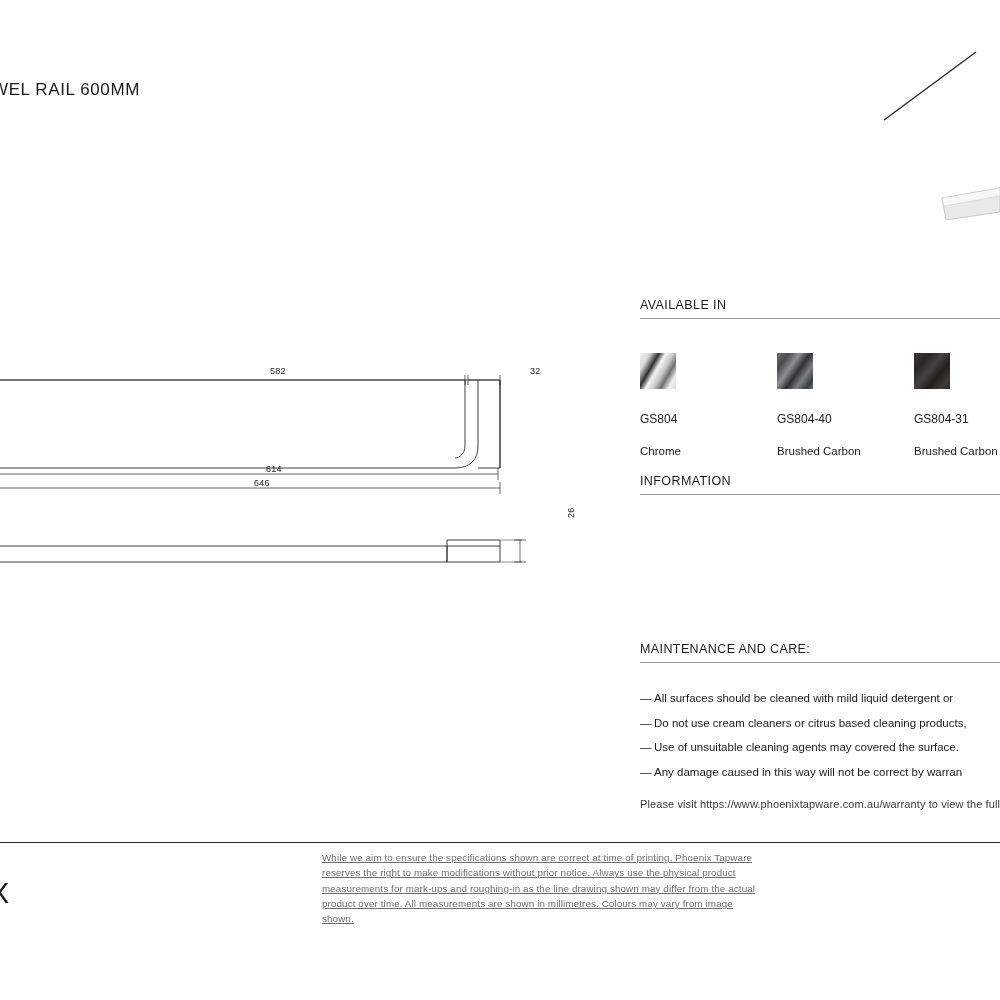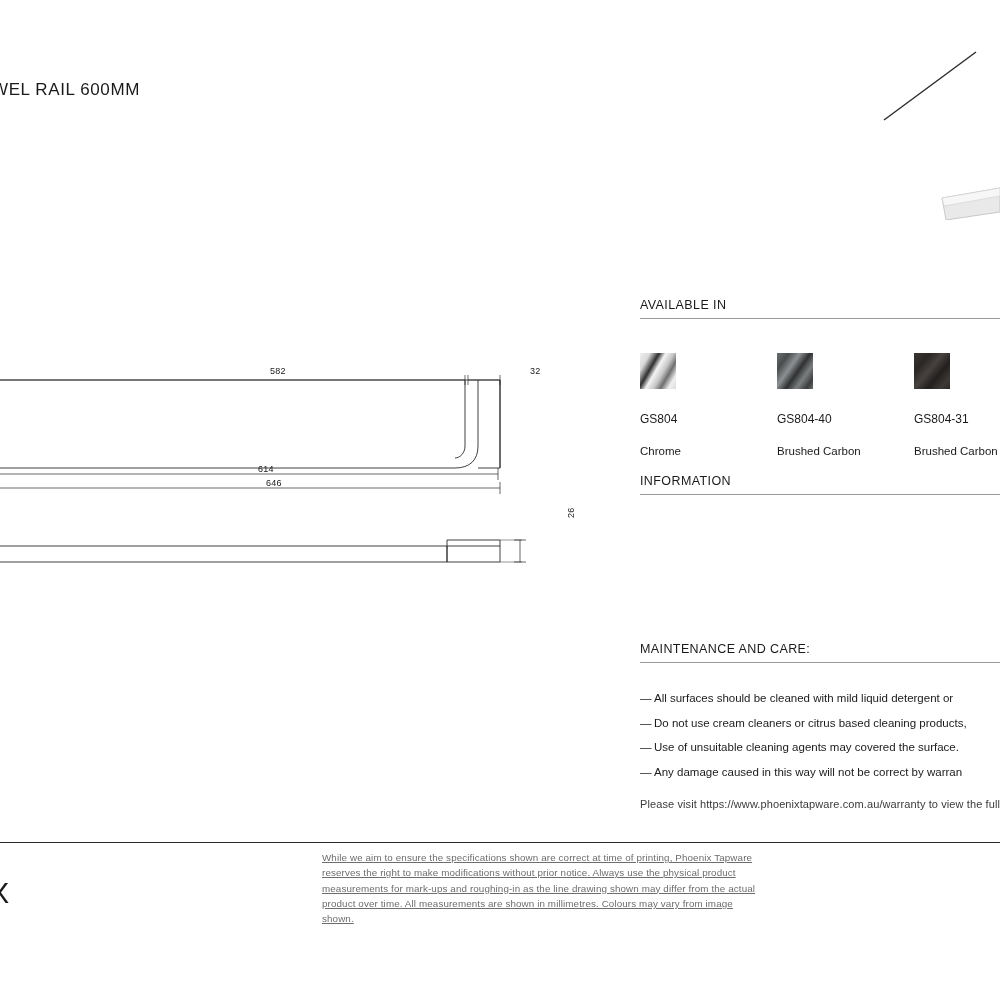--- a/index.html
+++ b/index.html
@@ -50,22 +50,22 @@
   .dim-label {
     position: absolute;
     font-size: 9px;
     color: #1a1a1a;
     font-family: "Liberation Sans", sans-serif;
     letter-spacing: 0.2px;
     margin-left: 12px;
   }
   .dim-582 { left: 258px; top: 366px; }
   .dim-32  { left: 518px; top: 366px; }
-  .dim-614 { left: 246px; top: 464px; }
-  .dim-646 { left: 254px; top: 478px; }
+  .dim-614 { left: 254px; top: 464px; }
+  .dim-646 { left: 242px; top: 478px; }
   .dim-26  { left: 554px; top: 518px; transform: rotate(-90deg); transform-origin: left top; }
 
   
   .section {
     position: absolute;
     left: 640px;
     width: 420px;
   }
   .section-head {
     font-size: 12.5px;

